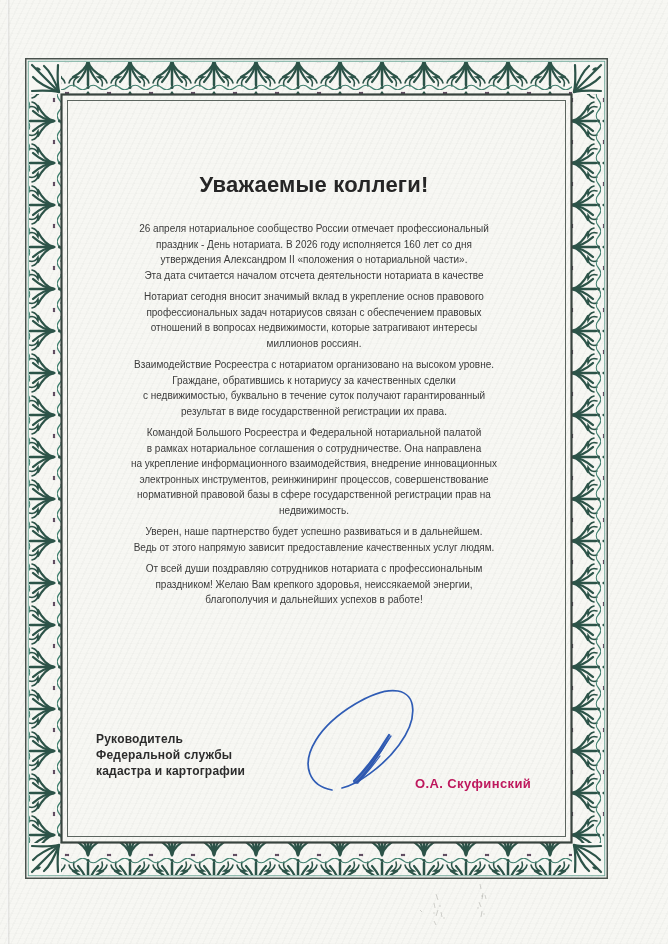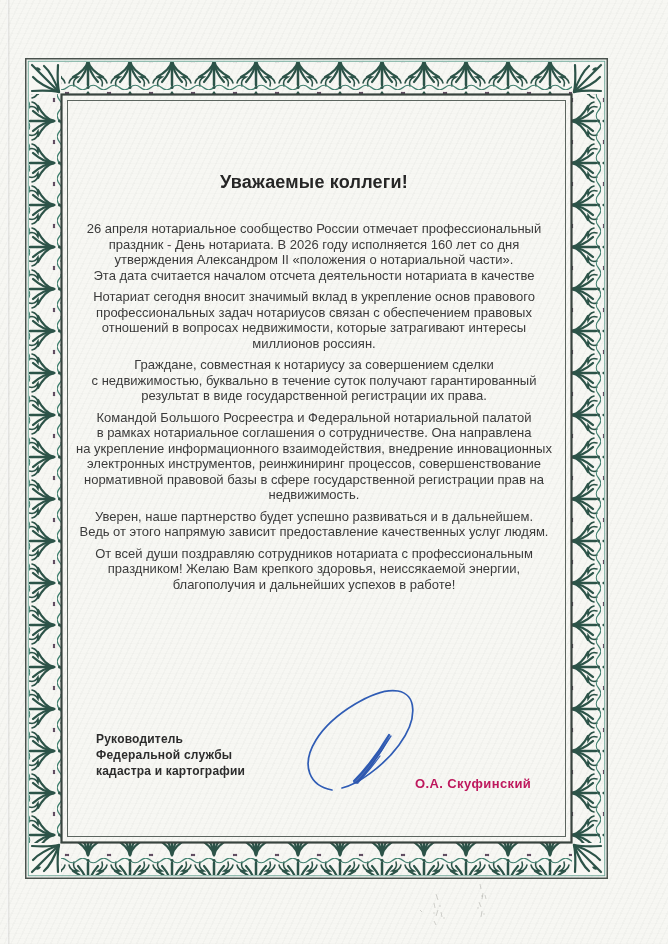--- a/index.html
+++ b/index.html
@@ -15,25 +15,25 @@
       repeating-linear-gradient(115deg, rgba(170,178,172,0.07) 0 1.5px, rgba(0,0,0,0) 1.5px 6px),
       repeating-linear-gradient(0deg, rgba(190,195,190,0.05) 0 1px, rgba(0,0,0,0) 1px 5px);
   }
   .crease{
     position:absolute;left:7px;top:0;width:3px;height:944px;
     background:linear-gradient(to right, rgba(255,255,255,0.9), rgba(140,140,140,0.22) 60%, rgba(255,255,255,0));
   }
   .frame{position:absolute;left:25px;top:58px;}
   .salutation{
     position:absolute;left:64px;top:172px;width:500px;text-align:center;
-    font-size:18px;font-weight:bold;color:#262626;letter-spacing:.2px;
+    font-size:22px;font-weight:bold;color:#262626;letter-spacing:.2px;
   }
   .body-text{
     position:absolute;left:64px;top:221px;width:500px;text-align:center;
-    font-size:13px;line-height:15.5px;color:#3b3b3b;
+    font-size:10px;line-height:15.5px;color:#3b3b3b;
   }
   .paragraph{margin:0 0 6px 0;}
   .pline{white-space:nowrap;}
   .signer-block{
     position:absolute;left:96px;top:731px;
     font-size:12px;font-weight:bold;line-height:16px;color:#2c2c2c;letter-spacing:.2px;
   }
   .signer-name{
     position:absolute;left:415px;top:776px;width:135px;
     font-size:13px;font-weight:bold;color:#be185d;letter-spacing:.4px;white-space:nowrap;
@@ -114,21 +114,22 @@
     <div class="pline">утверждения Александром II «положения о нотариальной части».</div>
     <div class="pline">Эта дата считается началом отсчета деятельности нотариата в качестве</div>
   </div>
   <div class="paragraph">
     <div class="pline">Нотариат сегодня вносит значимый вклад в укрепление основ правового</div>
     <div class="pline">профессиональных задач нотариусов связан с обеспечением правовых</div>
     <div class="pline">отношений в вопросах недвижимости, которые затрагивают интересы</div>
     <div class="pline">миллионов россиян.</div>
   </div>
   <div class="paragraph">
-    <div class="pline">Граждане, совместная к нотариусу за совершением сделки</div>
+    <div class="pline">Взаимодействие Росреестра с нотариатом организовано на высоком уровне.</div>
+    <div class="pline">Граждане, обратившись к нотариусу за качественных сделки</div>
     <div class="pline">с недвижимостью, буквально в течение суток получают гарантированный</div>
     <div class="pline">результат в виде государственной регистрации их права.</div>
   </div>
   <div class="paragraph">
     <div class="pline">Командой Большого Росреестра и Федеральной нотариальной палатой</div>
     <div class="pline">в рамках нотариальное соглашения о сотрудничестве. Она направлена</div>
     <div class="pline">на укрепление информационного взаимодействия, внедрение инновационных</div>
     <div class="pline">электронных инструментов, реинжиниринг процессов, совершенствование</div>
     <div class="pline">нормативной правовой базы в сфере государственной регистрации прав на</div>
     <div class="pline">недвижимость.</div>

